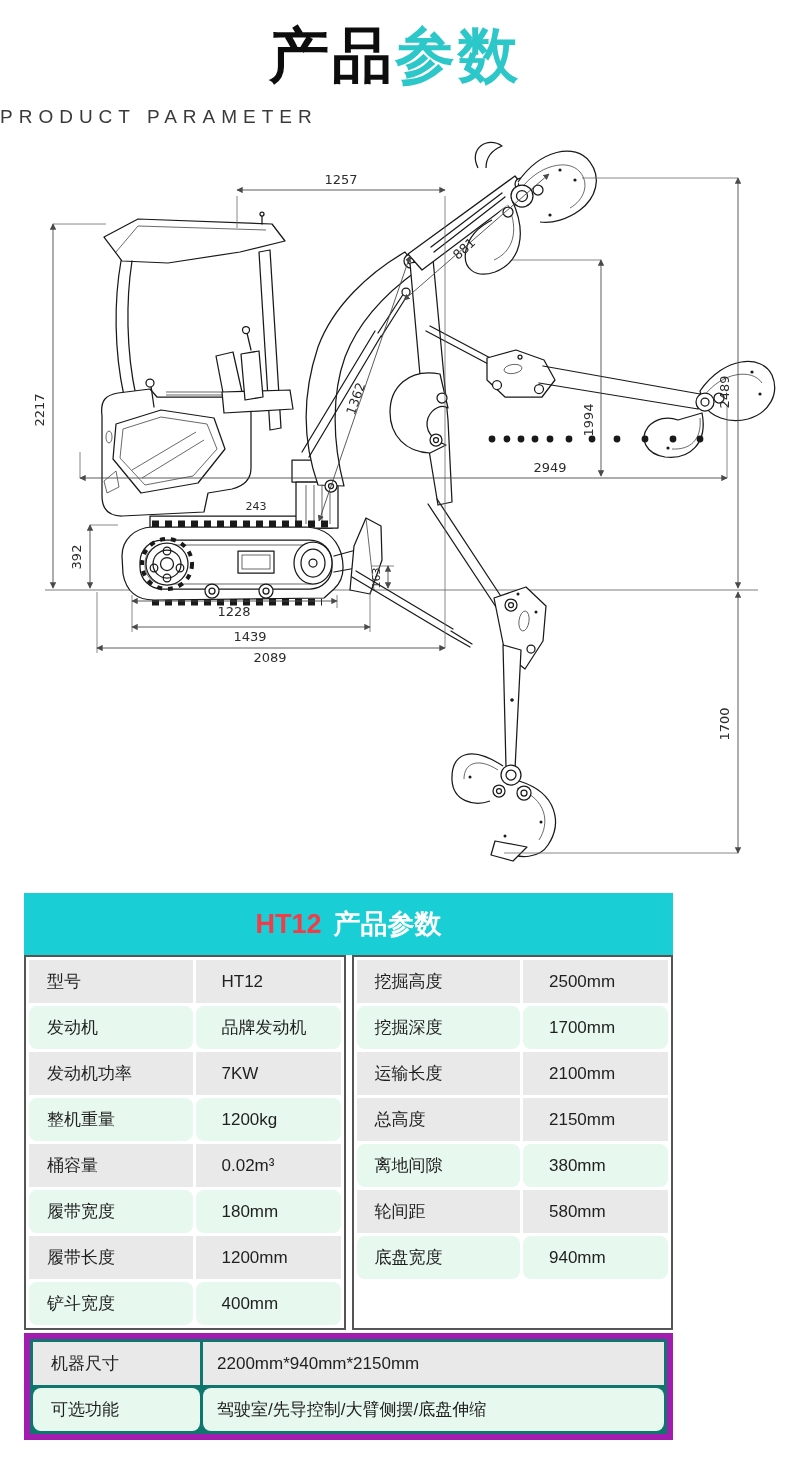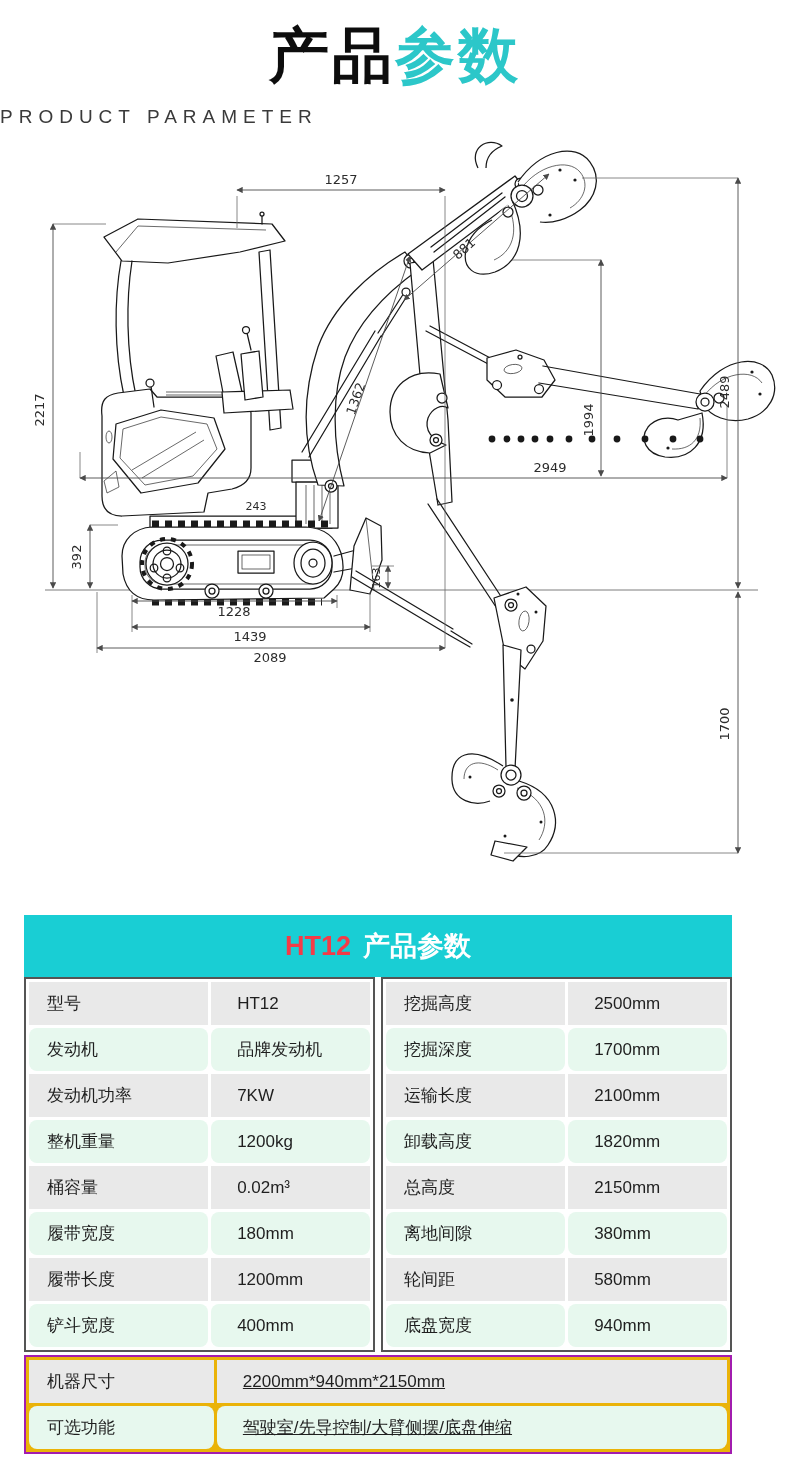--- a/index.html
+++ b/index.html
@@ -15,35 +15,35 @@
   .mf{stroke:#191919;stroke-width:1.25;fill:#ffffff;stroke-linejoin:round;}
   .thin{stroke:#2a2a2a;stroke-width:0.7;fill:none;}
   .teeth{stroke:#191919;stroke-width:7;stroke-dasharray:7 6;fill:none;}
   .bump{stroke:#191919;stroke-width:4;stroke-dasharray:5 6;fill:none;}
   .dim{stroke:#4a4a4a;stroke-width:0.9;fill:none;}
   .ext{stroke:#6a6a6a;stroke-width:0.8;fill:none;}
   .ground{stroke:#7d7d7d;stroke-width:1;}
   .dimtext{font-size:13px;fill:#2c2c2c;text-anchor:middle;font-family:"DejaVu Sans",sans-serif;}
   .dimtext.small{font-size:11px;}
   .dot{fill:#191919;}
-  .spec{position:absolute;top:915px;left:24px;width:708px;}
+  .spec{position:absolute;top:893px;left:24px;width:649px;}
   .spec-header{height:62px;background:#19ced4;display:flex;align-items:center;
                justify-content:center;gap:12px;font-size:27px;font-weight:bold;color:#fff;}
   .spec-header .model{color:#f43b47;}
   .halves{display:flex;gap:6px;}
   .half{flex:1;border:2px solid #555;background:#fff;}
   .spec table{border-collapse:separate;border-spacing:3px;width:100%;}
   .spec td{height:43px;font-size:17px;color:#1f1f1f;padding:0 4px 0 18px;vertical-align:middle;}
   .half td.lab{width:53%;}
   .half td.val{padding-left:26px;}
   tr.g td{background:#e9e9e9;}
   tr.m td{background:#e7f8ee;border-radius:8px;}
-  .bottom{border:2px solid #a21caf;background:#eab308;margin-top:3px;}
+  .bottom{border:6px solid #a21caf;background:#0f766e;margin-top:3px;}
   .bottom td.lab{width:26.6%;}
-  .bottom td.val{padding-left:26px;text-decoration:underline;}
+  .bottom td.val{padding-left:14px;}
 </style>
 </head>
 <body>
 
 <div class="title"><span>产品</span><span class="accent">参数</span></div>
 <div class="subtitle">PRODUCT PARAMETER</div>
 
 <svg class="diagram" width="790" height="890" viewBox="0 0 790 890" xmlns="http://www.w3.org/2000/svg">
   <defs>
     <marker id="ar" viewBox="0 0 10 10" refX="9" refY="5" markerWidth="7" markerHeight="7" orient="auto-start-reverse">
@@ -310,24 +310,20 @@
               <td class="val">2500mm</td>
             </tr>
         <tr class="m">
               <td class="lab">挖掘深度</td>
               <td class="val">1700mm</td>
             </tr>
         <tr class="g">
               <td class="lab">运输长度</td>
               <td class="val">2100mm</td>
             </tr>
-        <tr class="m">
-              <td class="lab">卸载高度</td>
-              <td class="val">1820mm</td>
-            </tr>
         <tr class="g">
               <td class="lab">总高度</td>
               <td class="val">2150mm</td>
             </tr>
         <tr class="m">
               <td class="lab">离地间隙</td>
               <td class="val">380mm</td>
             </tr>
         <tr class="g">
               <td class="lab">轮间距</td>

